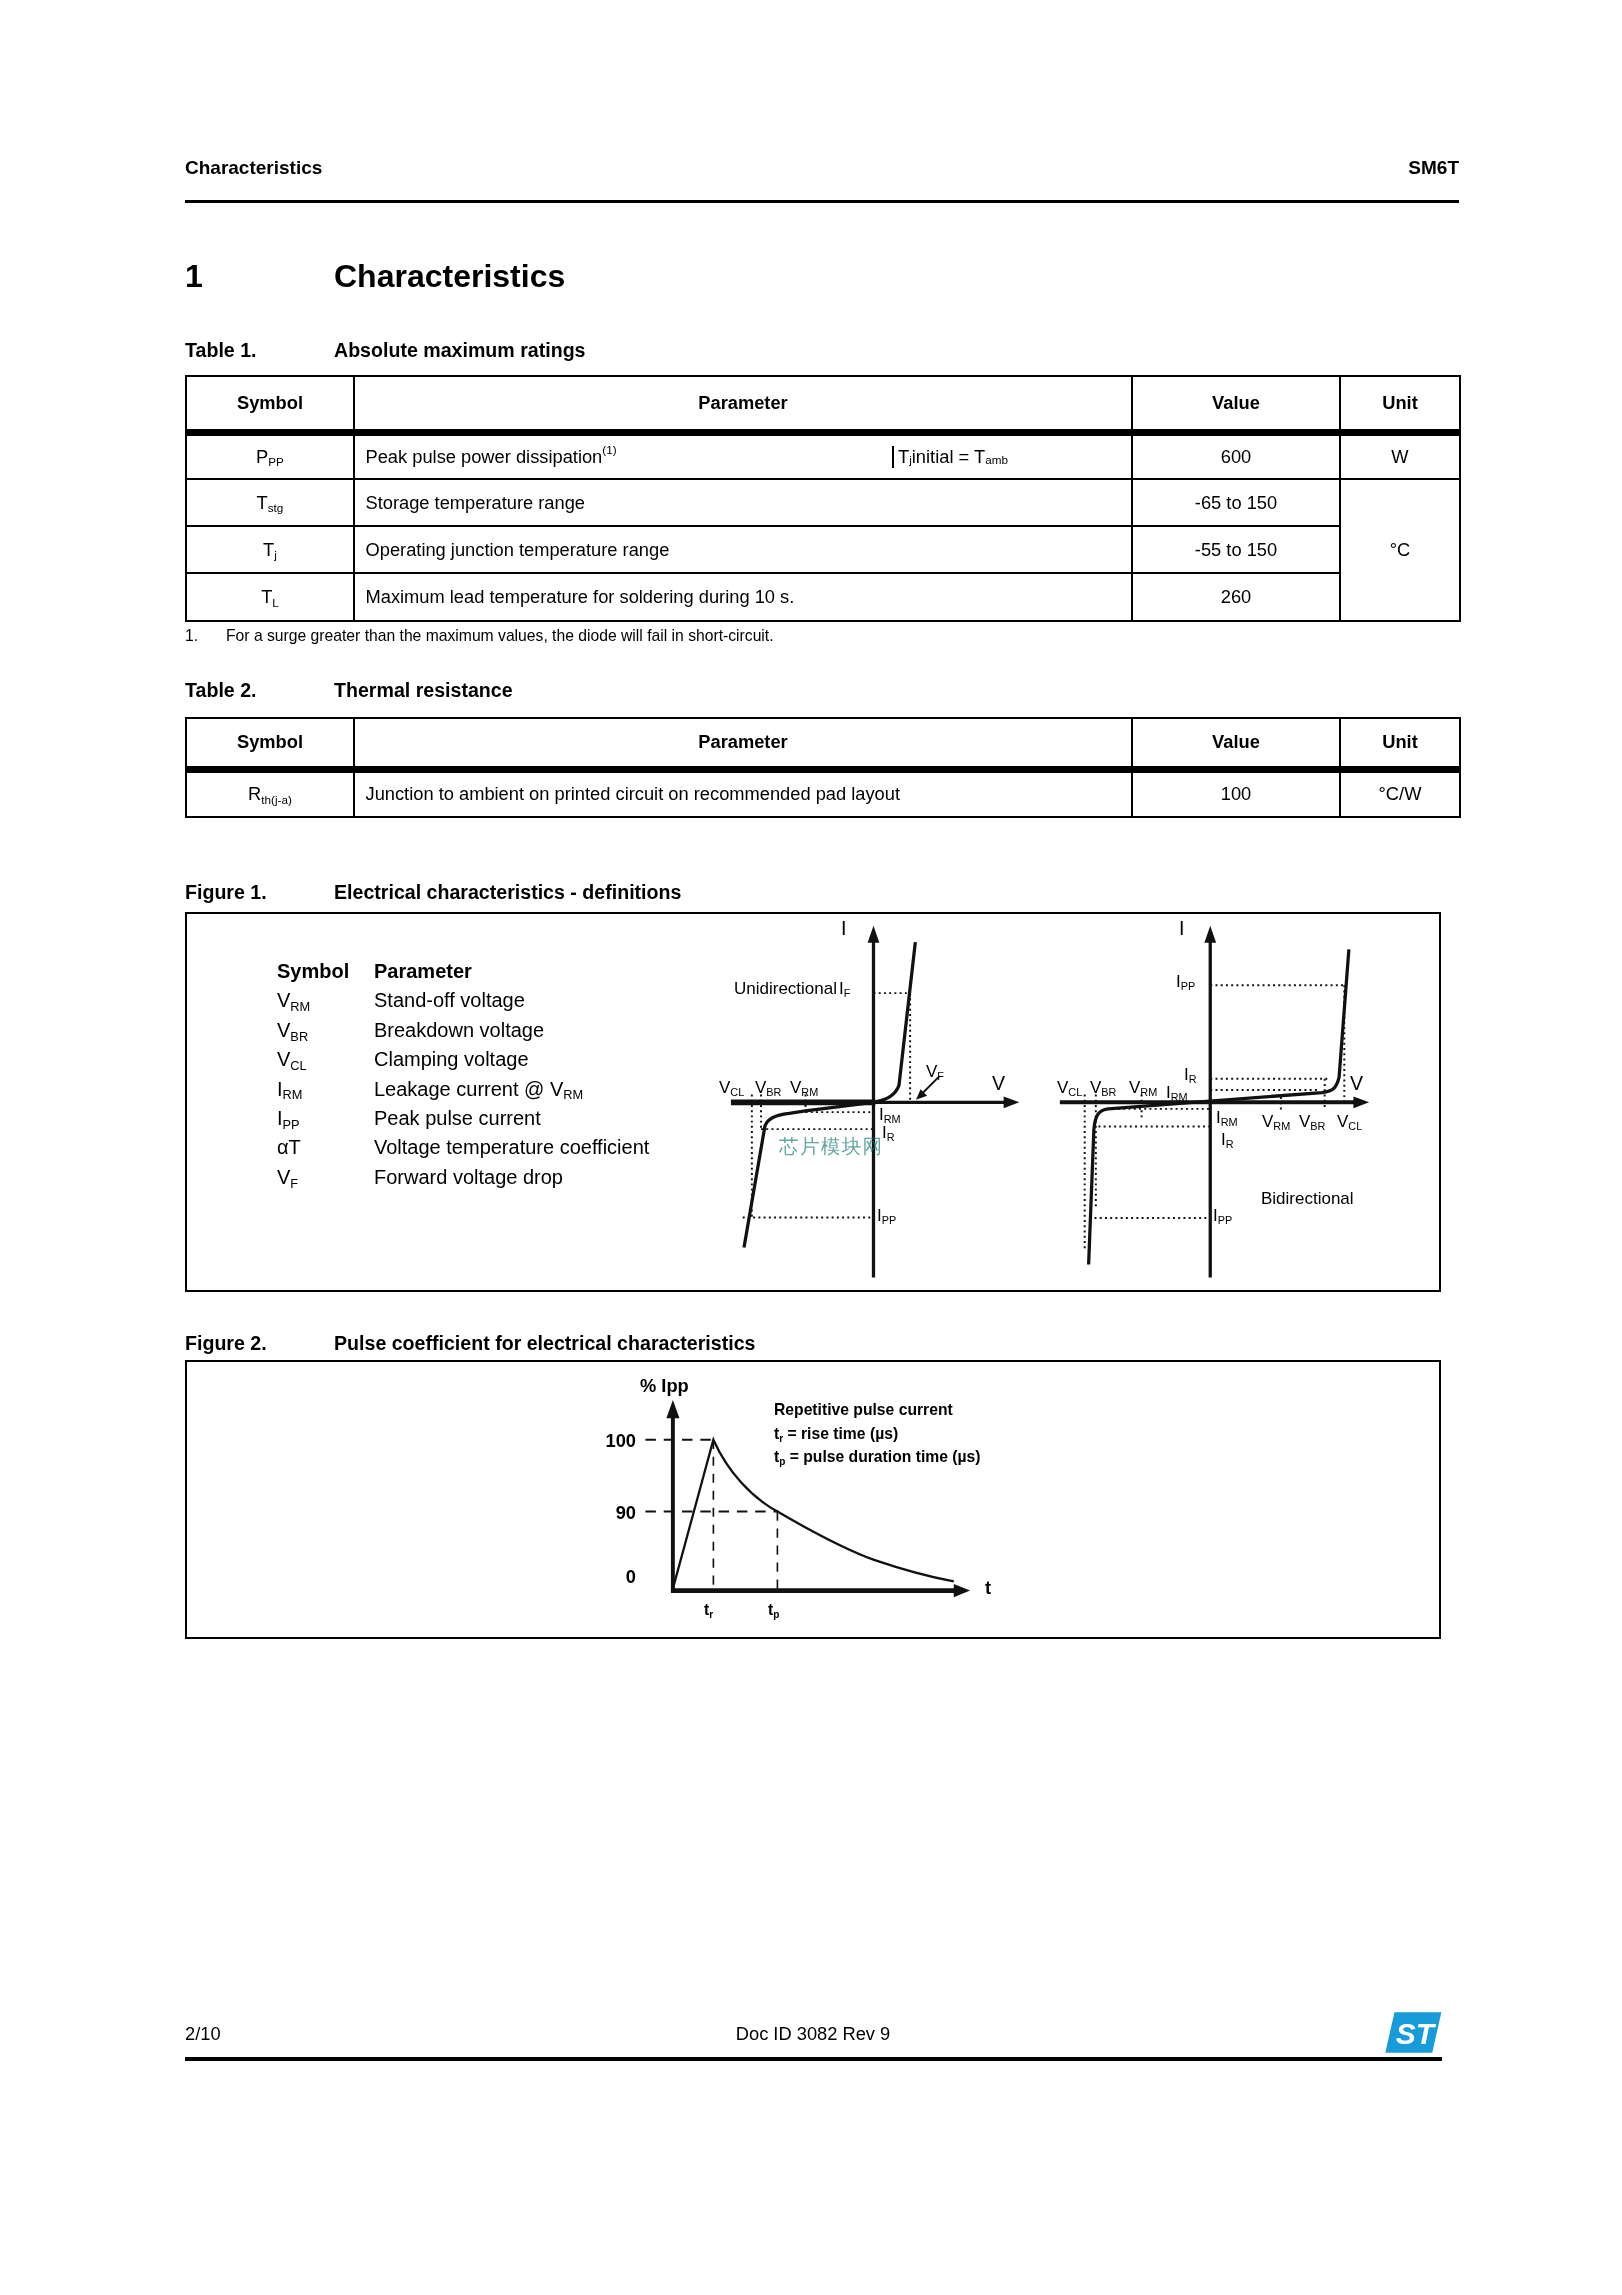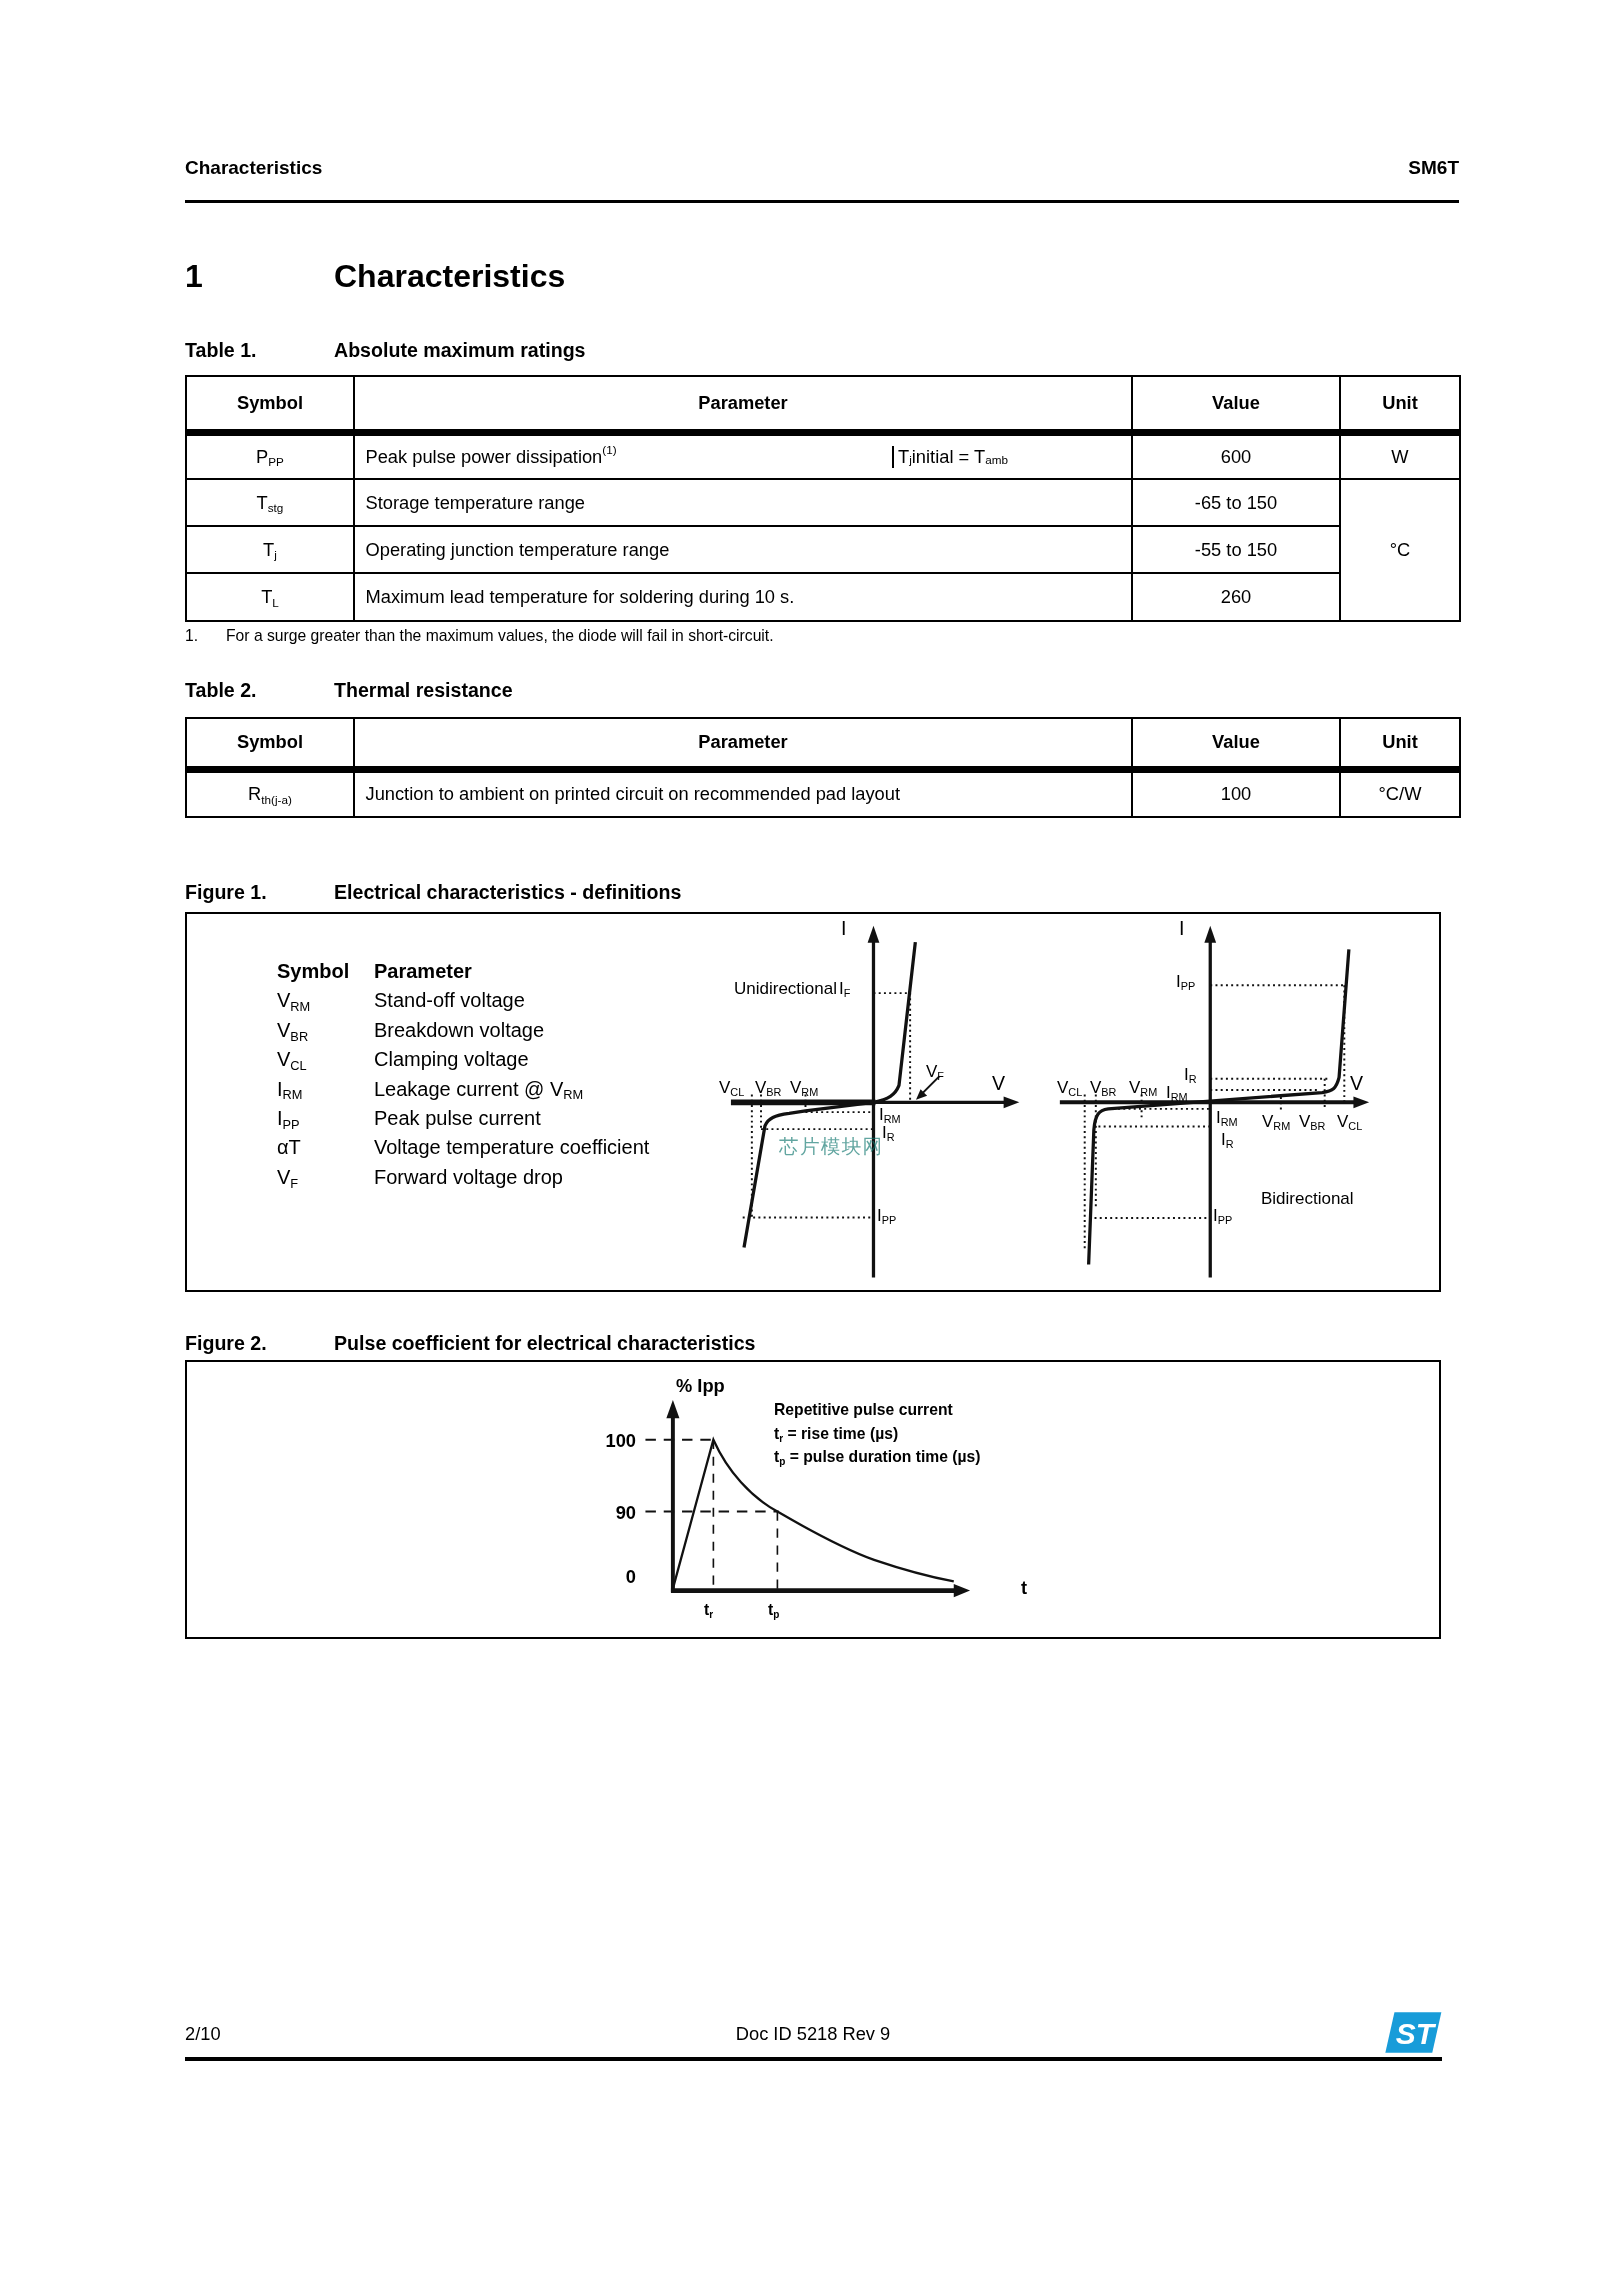--- a/index.html
+++ b/index.html
@@ -37,21 +37,21 @@
   .figbox{border:2px solid #000;background:#fff;}
   .legend{font-size:20px;line-height:29.4px;}
   .legrow{display:flex;}
   .legrow .sy{width:97px;flex:0 0 97px;}
   .leghead{font-weight:bold;}
 
   .dlab{position:absolute;font-size:17px;line-height:19.6px;white-space:nowrap;}
   .axlet{position:absolute;font-size:19.6px;line-height:19.6px;font-weight:normal;white-space:nowrap;}
   .wmark{position:absolute;font-size:19.6px;color:#0f766e;opacity:0.65;letter-spacing:1.3px;white-space:nowrap;}
 
-  .f2lab{position:absolute;font-size:18.3px;font-weight:bold;line-height:19.6px;white-space:nowrap;margin-left:36px;}
+  .f2lab{position:absolute;font-size:18.3px;font-weight:bold;line-height:19.6px;white-space:nowrap;}
   .f2note{position:absolute;font-size:15.7px;font-weight:bold;line-height:19.6px;white-space:nowrap;}
   .f2tick{position:absolute;font-size:18.3px;font-weight:bold;text-align:right;width:62px;white-space:nowrap;}
 
   .foottext{font-size:18.3px;line-height:22px;}
   svg{display:block;}
 </style>
 </head>
 <body>
 
 <div class="page">
@@ -289,21 +289,21 @@
     <span class="f2note" style="left:587px;top:85px;">t<sub>p</sub> = pulse duration time (µs)</span>
     <span class="f2tick" style="left:387px;top:68px;">100</span>
     <span class="f2tick" style="left:387px;top:140px;">90</span>
     <span class="f2tick" style="left:387px;top:204px;">0</span>
     <span class="f2lab" style="left:798px;top:216px;">t</span>
     <span class="f2note" style="left:517px;top:238px;">t<sub>r</sub></span>
     <span class="f2note" style="left:581px;top:238px;">t<sub>p</sub></span>
   </div>
 
   <span class="abs foottext" style="left:185px;top:2023px;">2/10</span>
-  <span class="abs foottext" style="left:185px;top:2023px;width:1256px;text-align:center;">Doc ID 5218 Rev 9</span>
+  <span class="abs foottext" style="left:185px;top:2023px;width:1256px;text-align:center;">Doc ID 3082 Rev 9</span>
   <svg class="abs" style="left:1385px;top:2011px;" width="58" height="43" viewBox="0 0 88 66">
     <polygon points="14,2 86,2 72,64 0,64" fill="#189cd9"></polygon>
     <text x="16" y="50" font-size="46" font-weight="bold" font-style="italic" font-family="Liberation Sans, sans-serif" fill="#ffffff">ST</text>
   </svg>
   <div class="abs rule" style="left:185px;top:2057px;width:1257px;height:3.9px;"></div>
 
 </div>
 
 
 </body></html>

